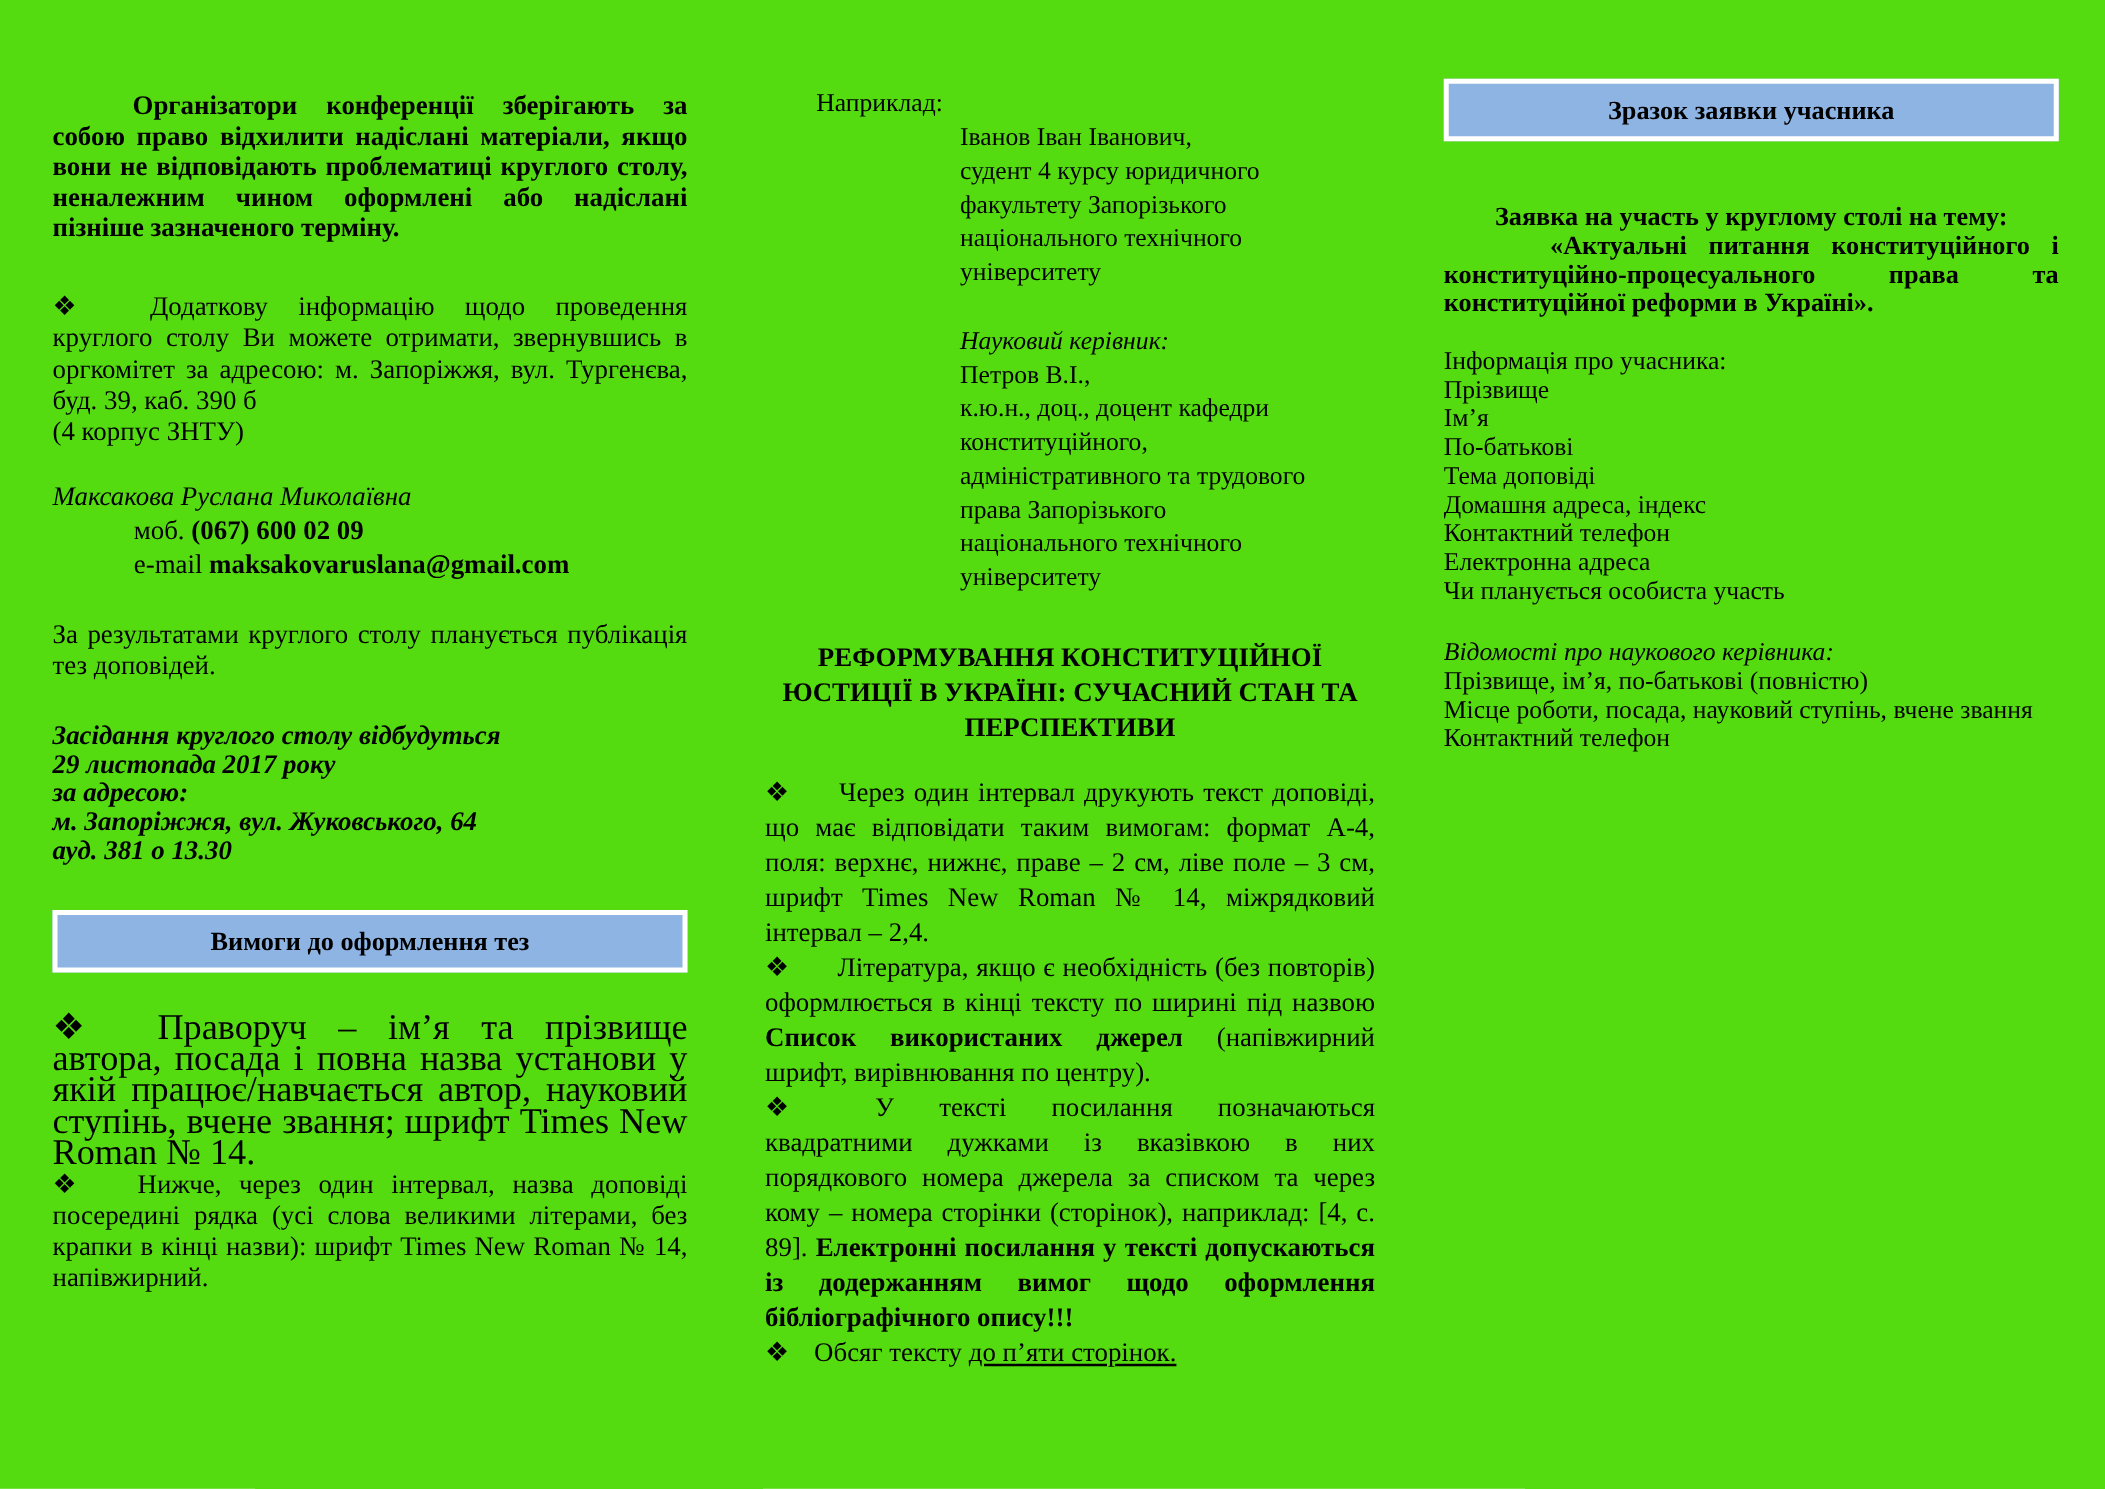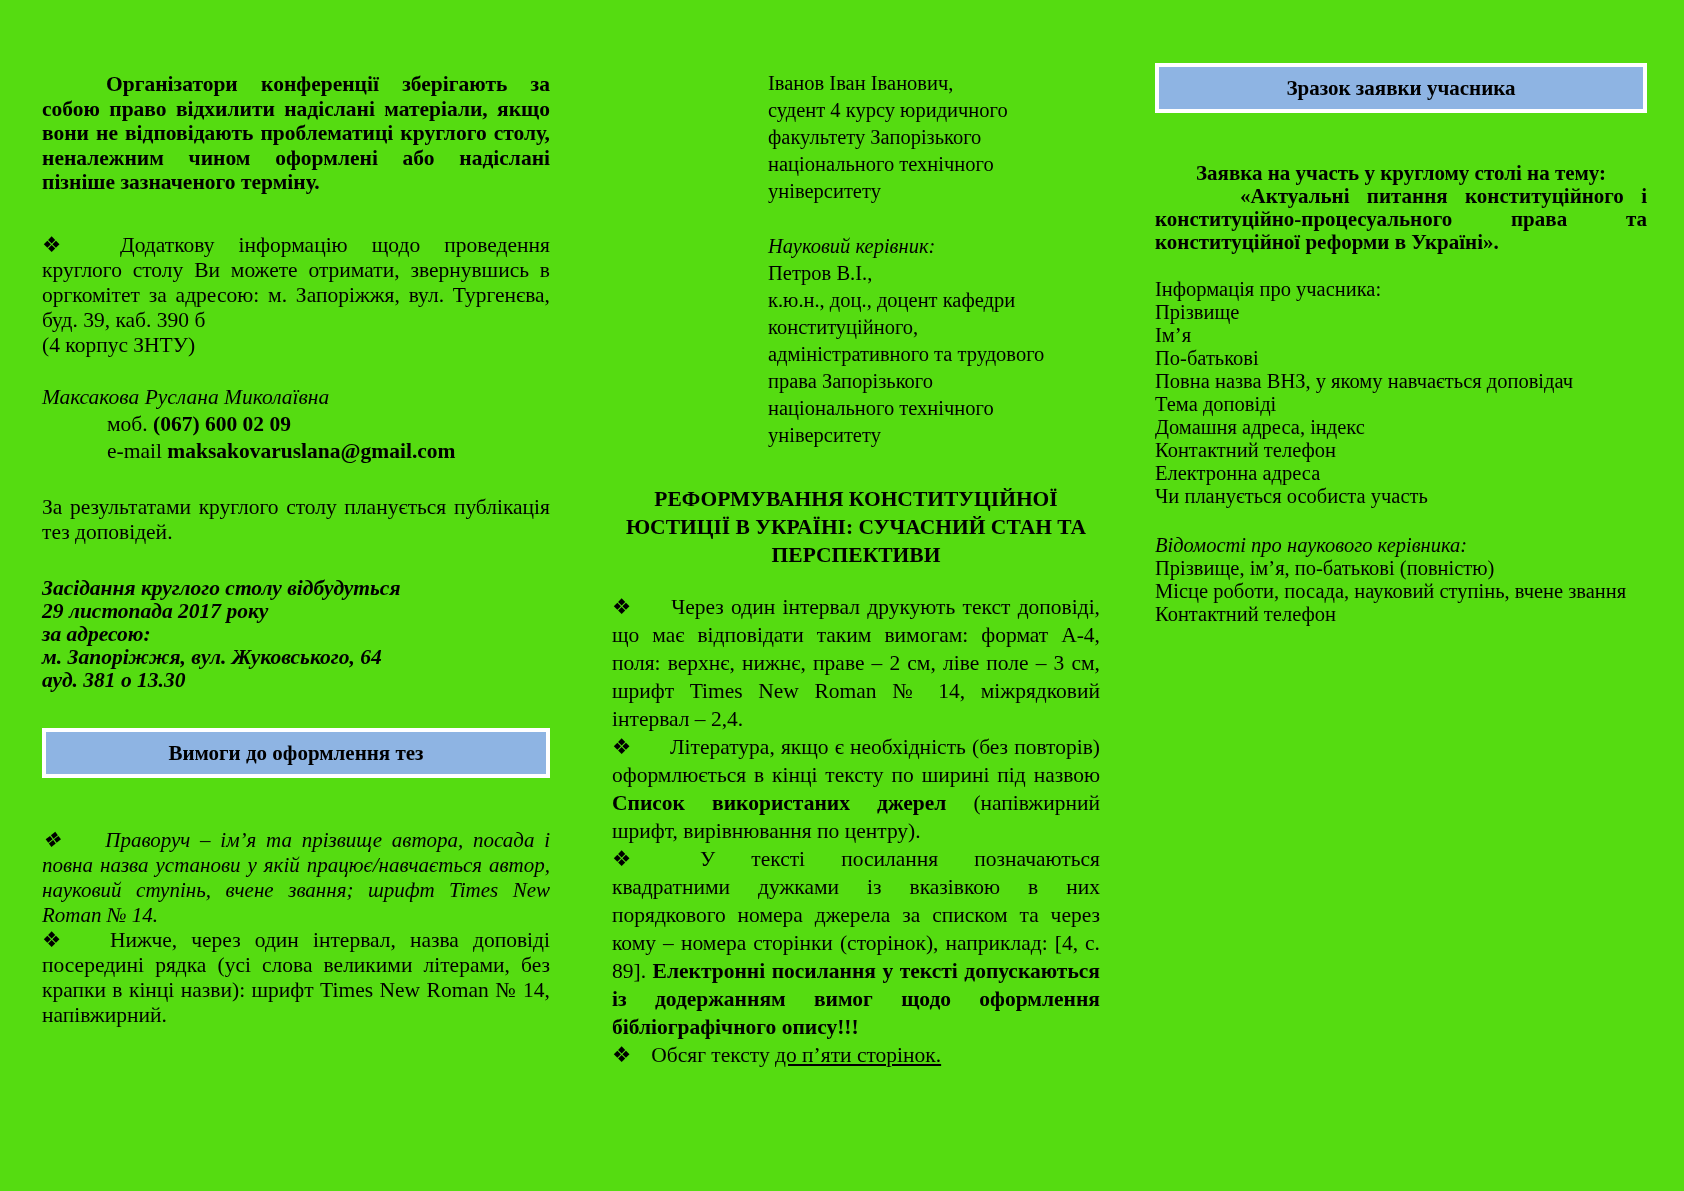--- a/index.html
+++ b/index.html
@@ -31,21 +31,21 @@
   .header-box{
     background:#8EB4E3;
     border:4px solid #ffffff;
     text-align:center;
     font-weight:bold;
     font-size:21px;
     line-height:24px;
     padding:9px 4px;
   }
   .l-box{margin-top:36px;}
-  .l-bullet2{font-size:21px;line-height:25px;text-align:justify;margin-top:50px;font-style:italic;}
+  .l-bullet2{font-size:29px;line-height:25px;text-align:justify;margin-top:32px;}
   .l-bullet2 .bullet{margin-right:40px;}
   .l-bullet3{font-size:21.5px;line-height:25px;text-align:justify;margin-top:0;}
   .l-bullet3 .bullet{margin-right:40px;}
 
   
   .m-label{font-size:20.5px;line-height:27px;padding-left:41px;}
   .m-example{font-size:20.5px;line-height:27px;padding-left:156px;}
   .m-sup{margin-top:28px;}
   .m-sup .ital{font-style:italic;margin-top:28px;}
   .m-heading{
@@ -108,20 +108,21 @@
       <div>ауд. 381 о 13.30</div>
     </div>
 
     <div class="header-box l-box">Вимоги до оформлення тез</div>
 
     <p class="l-bullet2"><span class="bullet">❖</span><span>Праворуч – ім’я та прізвище автора, посада і повна назва установи у якій працює/навчається автор, науковий ступінь, вчене звання; шрифт Times New Roman № 14.</span></p>
     <p class="l-bullet3"><span class="bullet">❖</span><span>Нижче, через один інтервал, назва доповіді посередині рядка (усі слова великими літерами, без крапки в кінці назви): шрифт Times New Roman № 14, напівжирний.</span></p>
   </div>
 
   <div class="col col-mid">
+    <p class="m-label">Наприклад:</p>
     <div class="m-example">
       <div>Іванов Іван Іванович,</div>
       <div>судент 4 курсу юридичного</div>
       <div>факультету Запорізького</div>
       <div>національного технічного</div>
       <div>університету</div>
     </div>
 
     <div class="m-example m-sup">
       <div class="ital">Науковий керівник:</div>
@@ -148,21 +149,20 @@
     <div class="header-box">Зразок заявки учасника</div>
 
     <p class="r-title">Заявка на участь у круглому столі на тему:</p>
     <p class="r-topic">«Актуальні питання конституційного і конституційно-процесуального права та конституційної реформи в Україні».</p>
 
     <p class="r-label">Інформація про учасника:</p>
     <div>
       <div class="r-field">Прізвище</div>
       <div class="r-field">Ім’я</div>
       <div class="r-field">По-батькові</div>
-      <div class="r-field">Повна назва ВНЗ, у якому навчається доповідач</div>
       <div class="r-field">Тема доповіді</div>
       <div class="r-field">Домашня адреса, індекс</div>
       <div class="r-field">Контактний телефон</div>
       <div class="r-field">Електронна адреса</div>
       <div class="r-field">Чи планується особиста участь</div>
     </div>
 
     <p class="r-label2">Відомості про наукового керівника:</p>
     <div>
       <div class="r-field">Прізвище, ім’я, по-батькові (повністю)</div>

